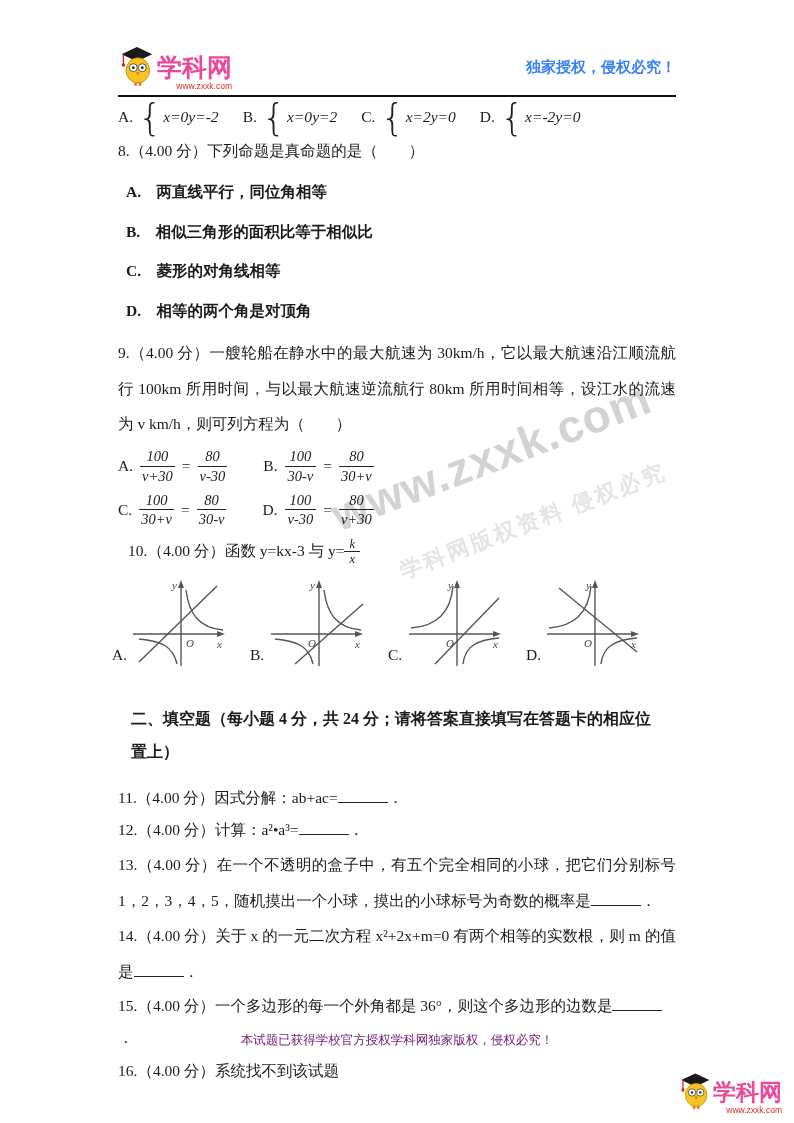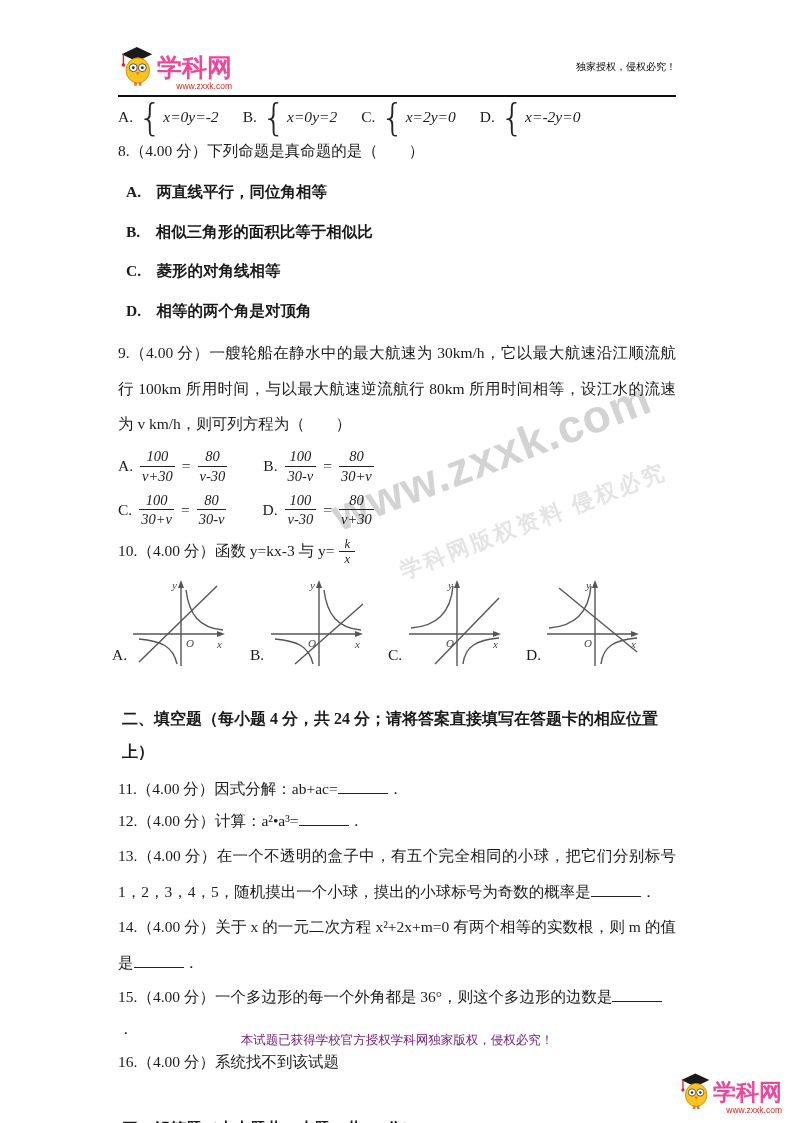--- a/index.html
+++ b/index.html
@@ -7,51 +7,51 @@
         font-family:"Liberation Serif","DejaVu Sans",serif;color:#1b1b1b;font-size:15.5px;}
   .content{position:absolute;left:118px;top:44px;width:558px;}
 
   
   .hd{display:flex;align-items:center;border-bottom:2px solid #111;padding-bottom:5px;}
   .logo{display:flex;align-items:flex-end;gap:3px;}
   .logo-txt{display:flex;flex-direction:column;line-height:1;}
   .logo-name{color:#ec4899;font-weight:bold;font-size:25px;font-family:"Liberation Sans",sans-serif;}
   .logo-url{color:#d6281e;font-size:8.5px;text-align:right;font-family:"Liberation Sans",sans-serif;margin-top:2px;}
   .banner{color:#e8433f;font-weight:bold;font-size:13.5px;margin-left:40px;letter-spacing:0.5px;}
-  .rights{color:#000000;font-weight:normal;font-size:10px;margin-left:auto;}
+  .rights{color:#3b82f6;font-weight:bold;font-size:15px;margin-left:auto;}
 
   
   .q{margin:0;line-height:2.1;}
   .just{text-align:justify;line-height:2.3;}
   .opt-line{margin:8px;line-height:2.05;font-weight:bold;}
 
   
   .sys-row{display:flex;gap:24px;align-items:center;margin:4px 0 2px 0;}
   .sys{display:flex;align-items:center;}
   .sys .lbl{margin-right:5px;}
   .brace{font-size:38px;font-weight:100;line-height:0.85;font-family:"DejaVu Sans",sans-serif;color:#222;}
   .sys-col{display:flex;flex-direction:row;line-height:1.3;font-style:italic;margin-left:1px;}
 
   
   .frow{display:flex;gap:36px;margin:5px 0 2px 0;}
   .feq{display:flex;align-items:center;gap:7px;}
   .frac{display:inline-block;text-align:center;font-style:italic;line-height:1.3;font-size:14.5px;}
   .frac .num{display:block;border-bottom:1px solid #222;padding:0 5px;}
   .frac .den{display:block;padding:0 2px;}
   .frac-sm{font-size:12.5px;line-height:1.15;vertical-align:middle;}
-  .inline-eq{display:inline-flex;align-items:center;gap:5px;}
+  .inline-eq{display:inline-flex;align-items:center;margin-left:10px;}
 
   
   .graphs{display:flex;gap:9px;margin:8px 0 0 -6px;}
   .graph-item{position:relative;padding-left:17px;width:112px;}
   .graph-label{position:absolute;left:0;bottom:4px;}
   .gsvg{display:block;}
 
   
-  .sec-title{font-weight:bold;font-size:16px;margin:4px;line-height:2.1;}
+  .sec-title{font-weight:bold;font-size:16px;margin:13px;line-height:2.1;}
 
   .blank{display:inline-block;width:50px;height:14px;border-bottom:1px solid #222;vertical-align:baseline;}
 
   
   .wm1{position:absolute;left:322px;top:428px;width:345px;transform:rotate(-21deg);
        font-size:46px;font-weight:bold;color:rgba(110,110,110,0.30);letter-spacing:1px;
        font-family:"Liberation Sans",sans-serif;pointer-events:none;white-space:nowrap;}
   .wm2{position:absolute;left:390px;top:498px;width:330px;transform:rotate(-21deg);
        font-size:22px;font-weight:bold;color:rgba(130,130,130,0.22);letter-spacing:3px;
        pointer-events:none;white-space:nowrap;}

